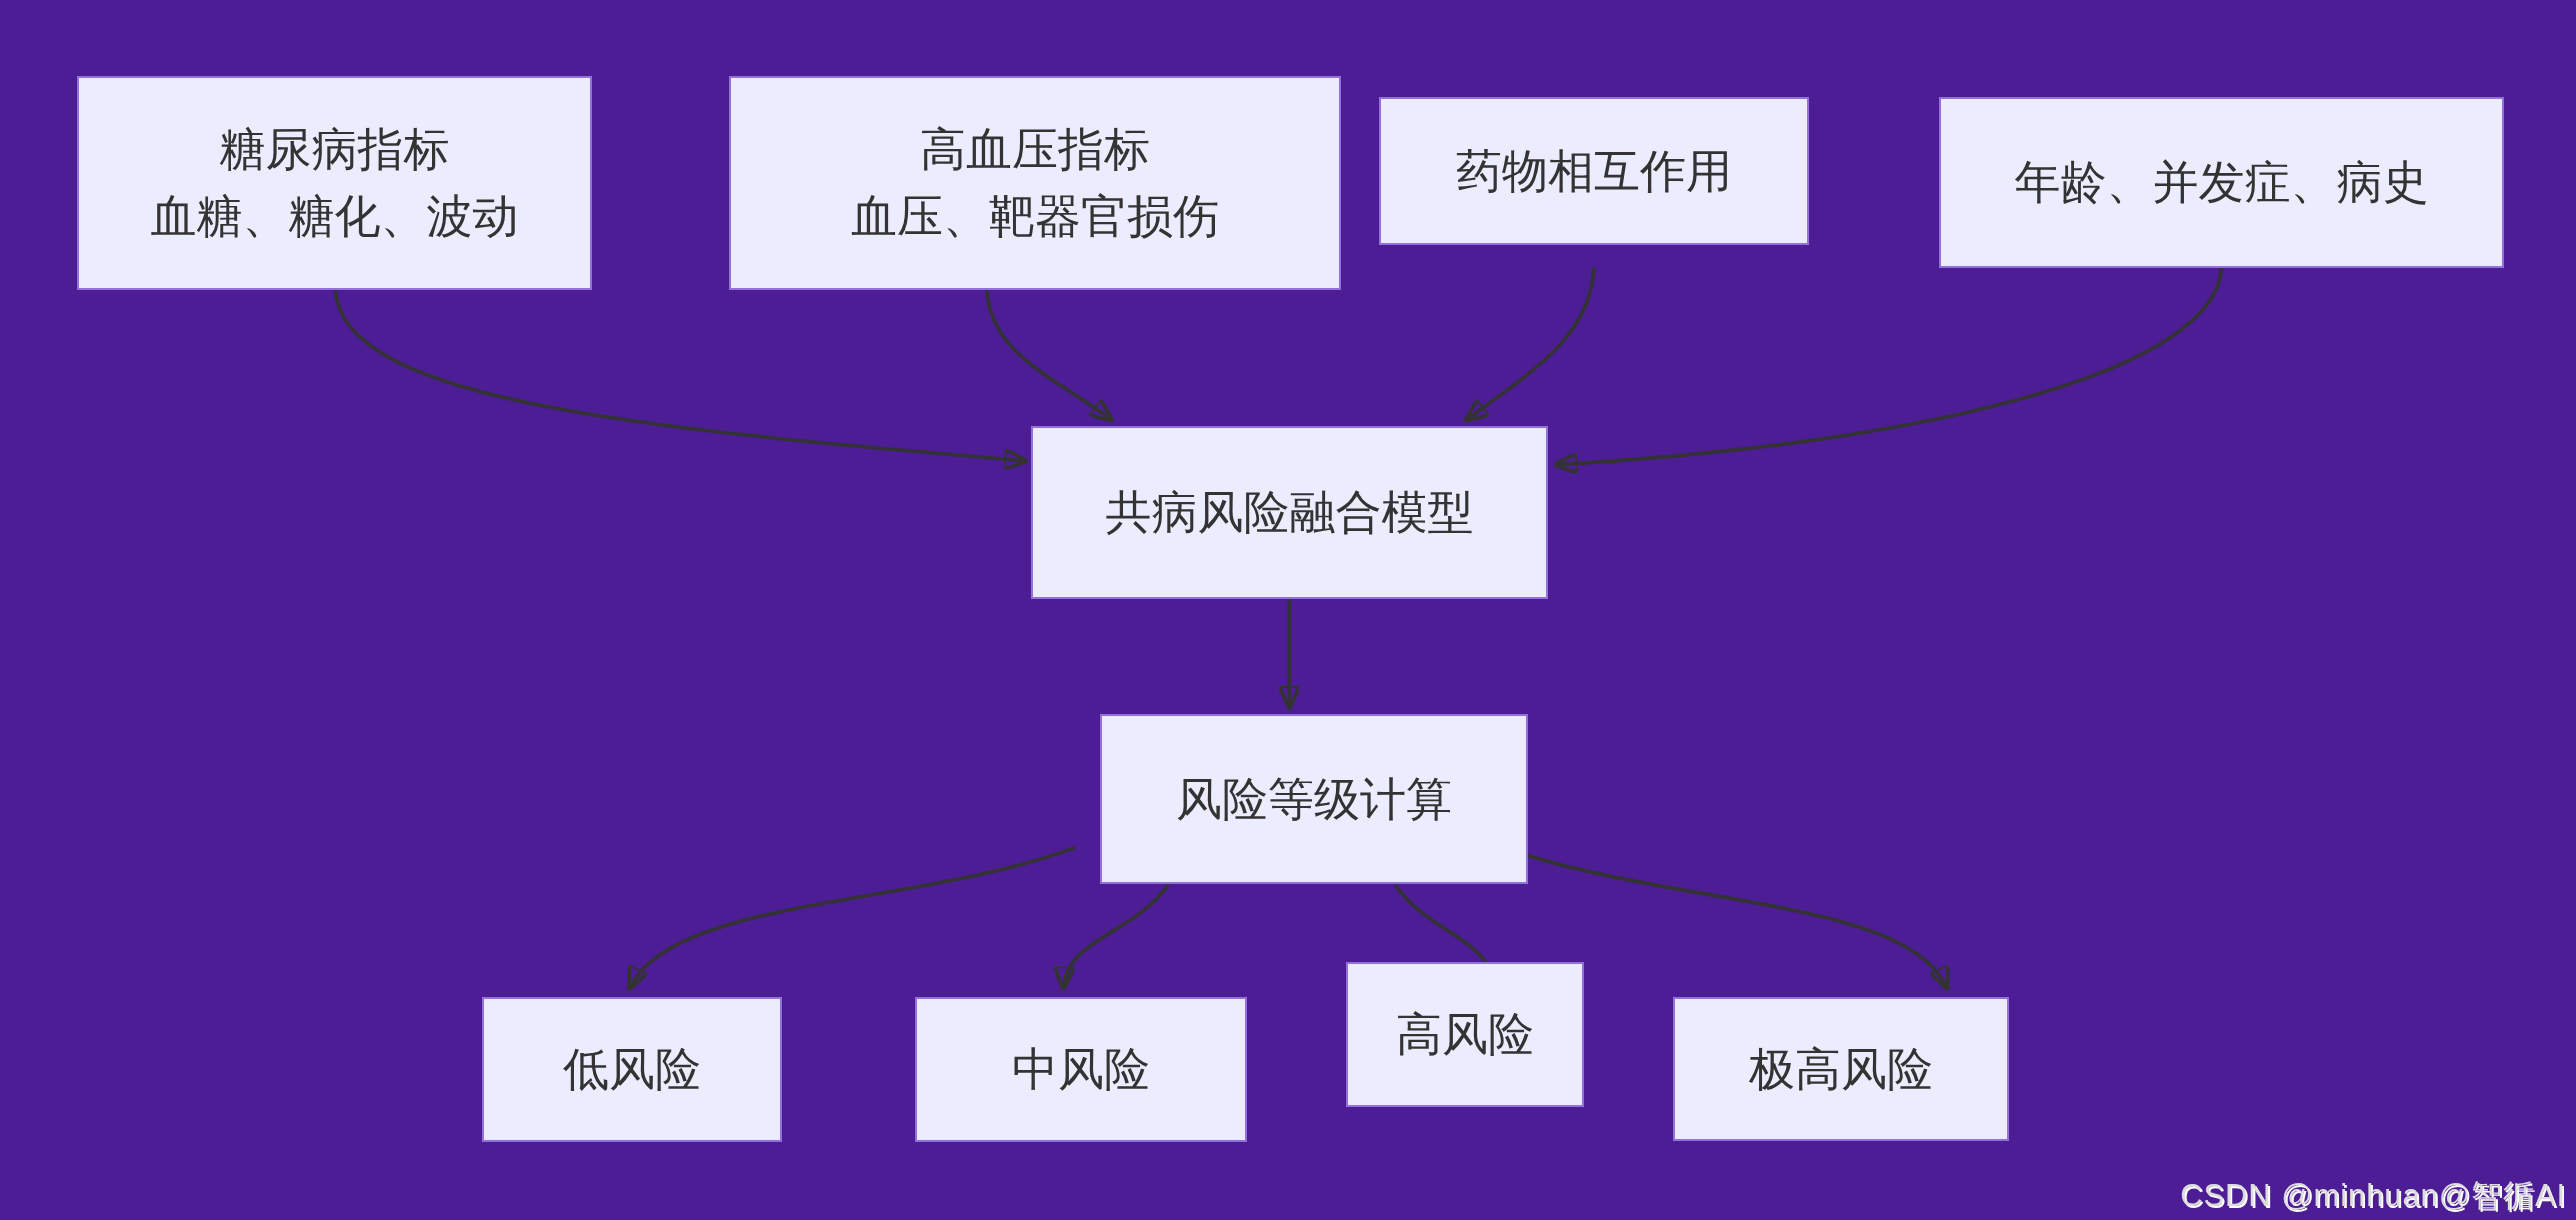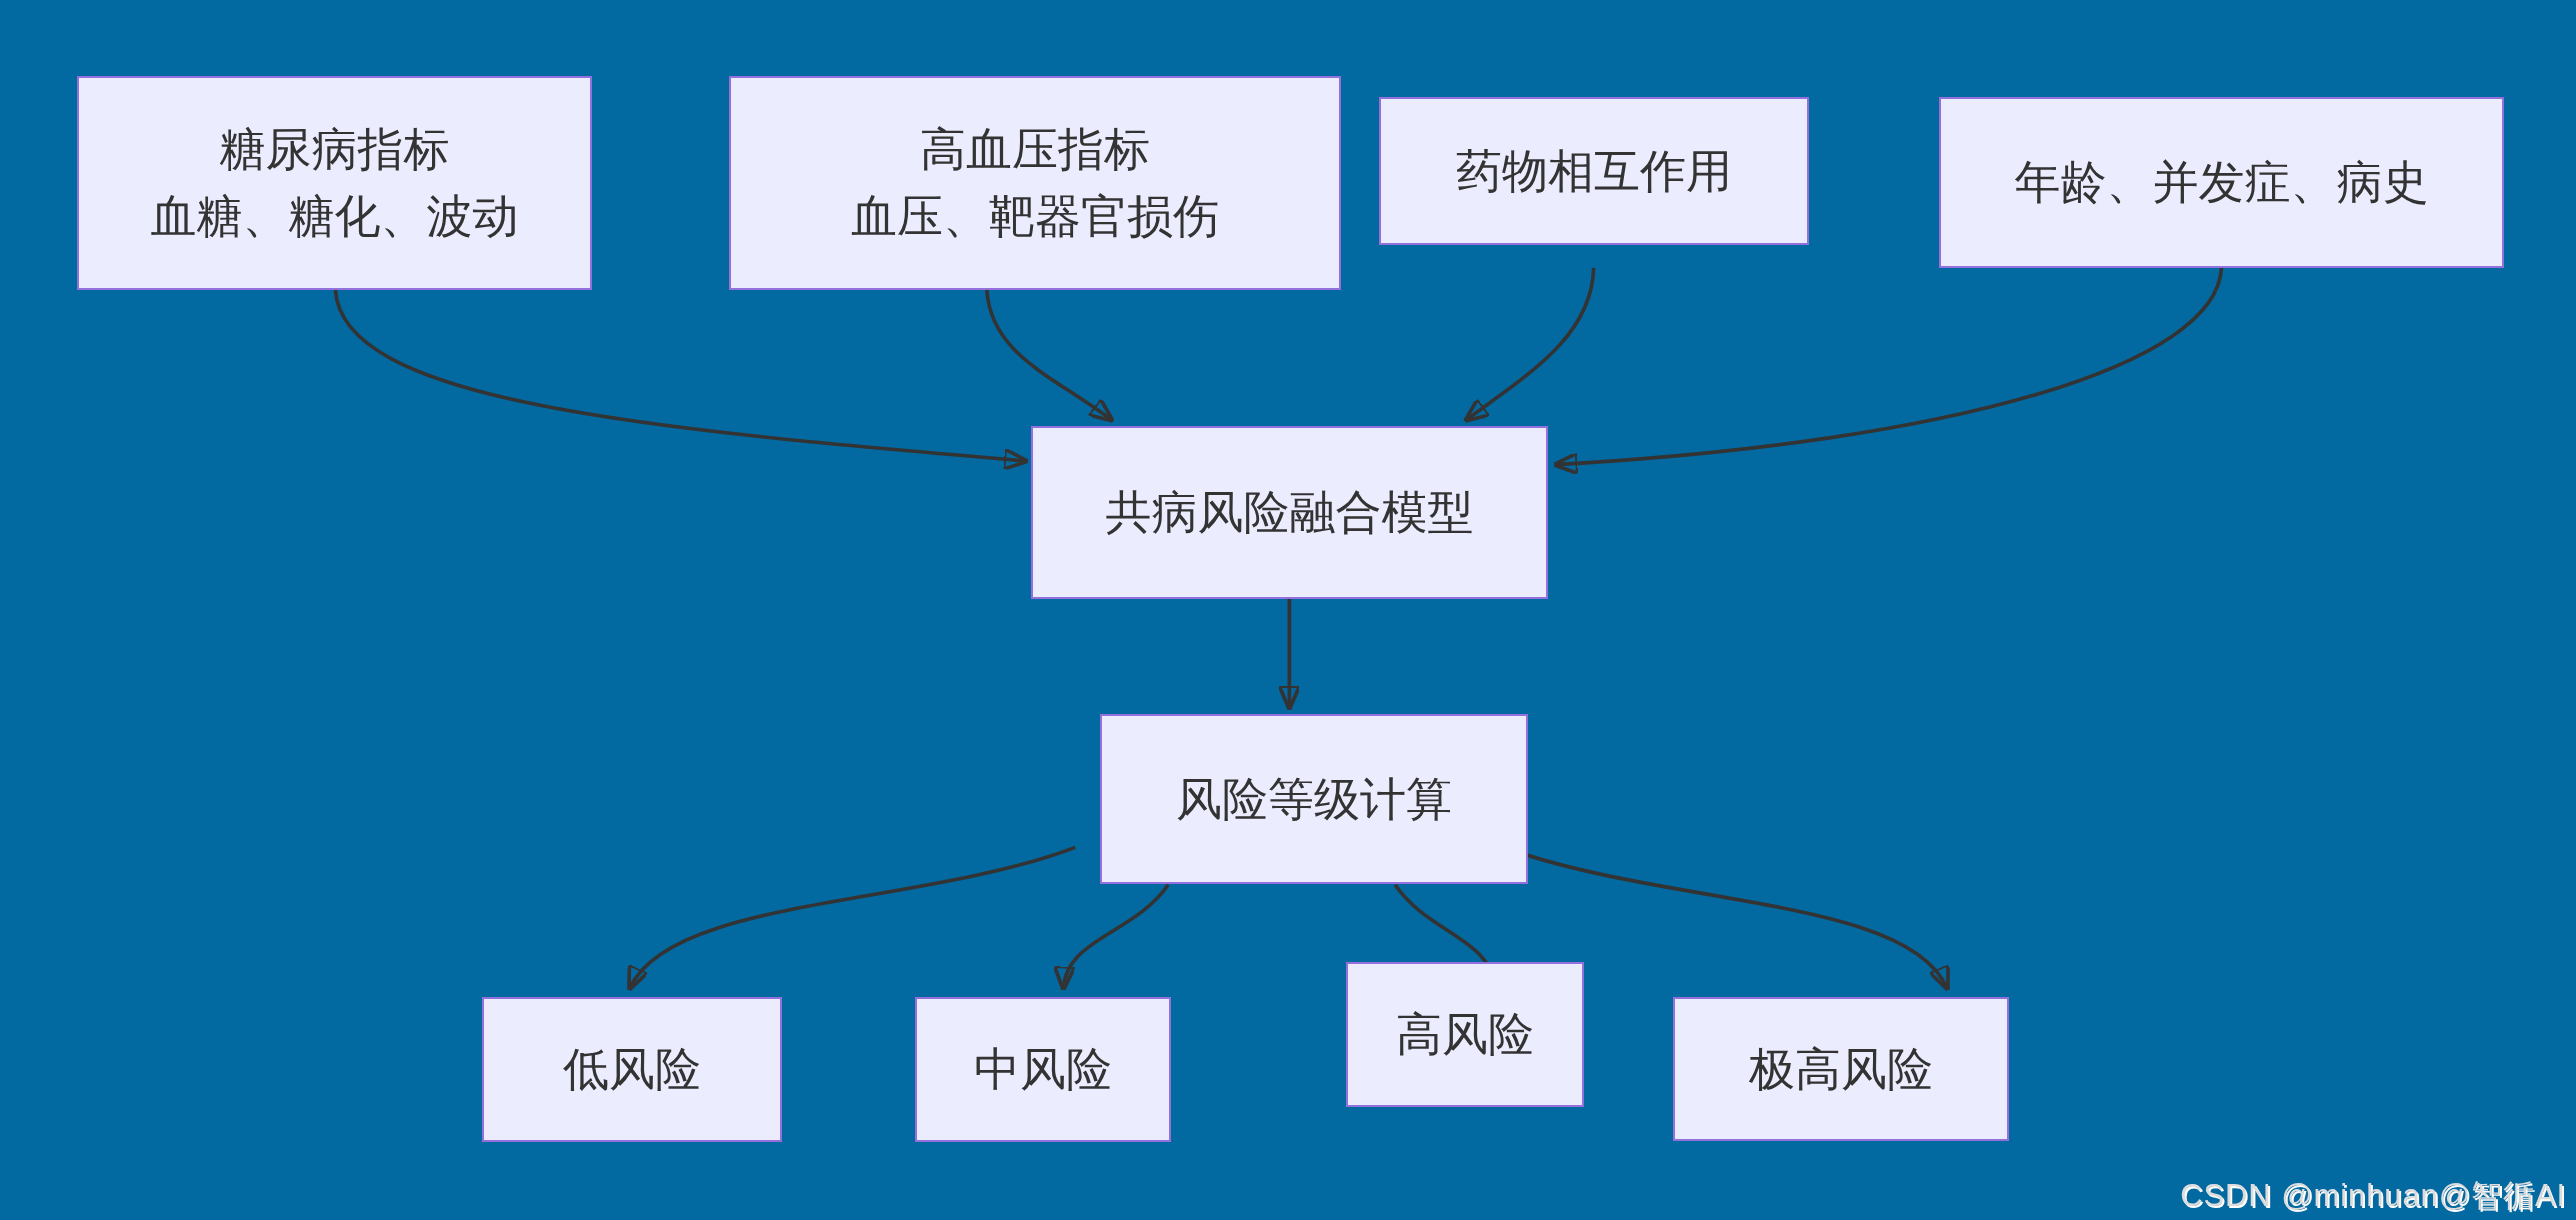--- a/index.html
+++ b/index.html
@@ -1,19 +1,19 @@
 <!DOCTYPE html>
 <html style="font-size:14.6px"><head>
 <meta charset="utf-8">
 <style>
   html,body{margin:0;padding:0;background:#ffffff;}
   .canvas{
     position:relative;
     width:2576px;height:1220px;
-    background:#0369a1;
+    background:#4c1d95;
     overflow:hidden;
     font-family:"Liberation Sans","DejaVu Sans",sans-serif;
   }
   .edges{position:absolute;left:0;top:0;width:2576px;height:1220px;}
   .edges path{stroke:#333333;stroke-width:4;fill:none;}
   .node{
     position:absolute;box-sizing:border-box;
     background:#ECECFF;
     border:2.7px solid #9370DB;
     display:flex;flex-direction:column;align-items:center;justify-content:center;
@@ -75,21 +75,21 @@
   </div>
 
   <div class="node" style="left:1100px;top:714px;width:428px;height:170px">
     <div>风险等级计算</div>
   </div>
 
   <div class="node" style="left:482px;top:997px;width:300px;height:145px">
     <div>低风险</div>
   </div>
 
-  <div class="node" style="left:915px;top:997px;width:256px;height:145px">
+  <div class="node" style="left:915px;top:997px;width:332px;height:145px">
     <div>中风险</div>
   </div>
 
   <div class="node" style="left:1346px;top:962px;width:238px;height:145px">
     <div>高风险</div>
   </div>
 
   <div class="node" style="left:1673px;top:997px;width:336px;height:144px">
     <div>极高风险</div>
   </div>

